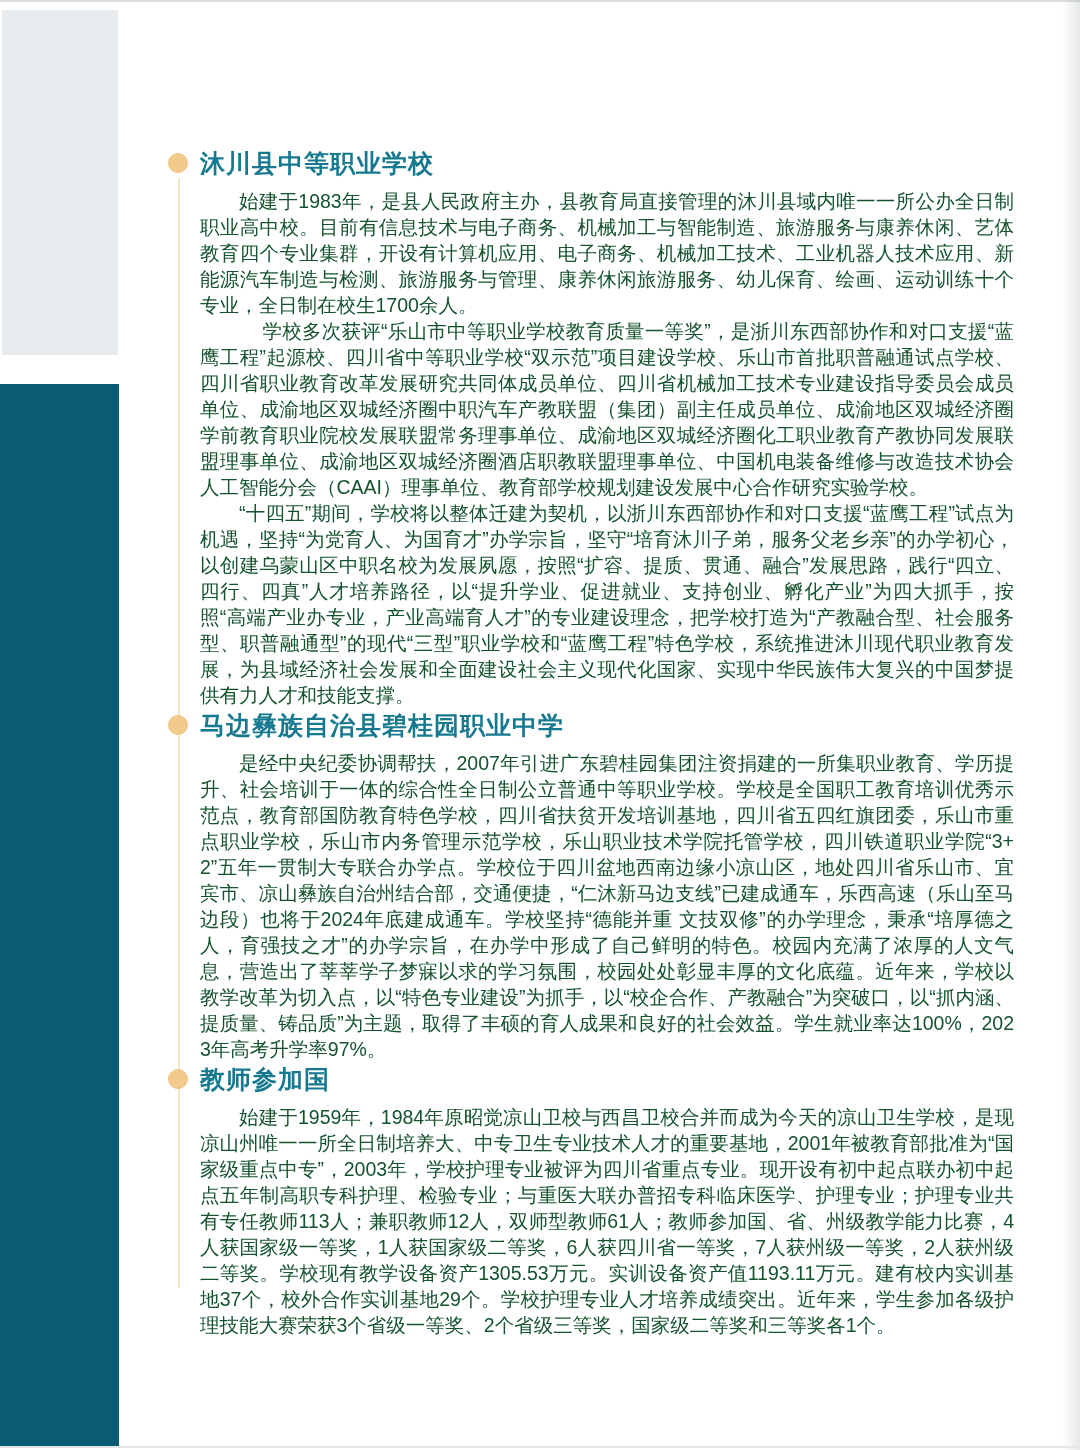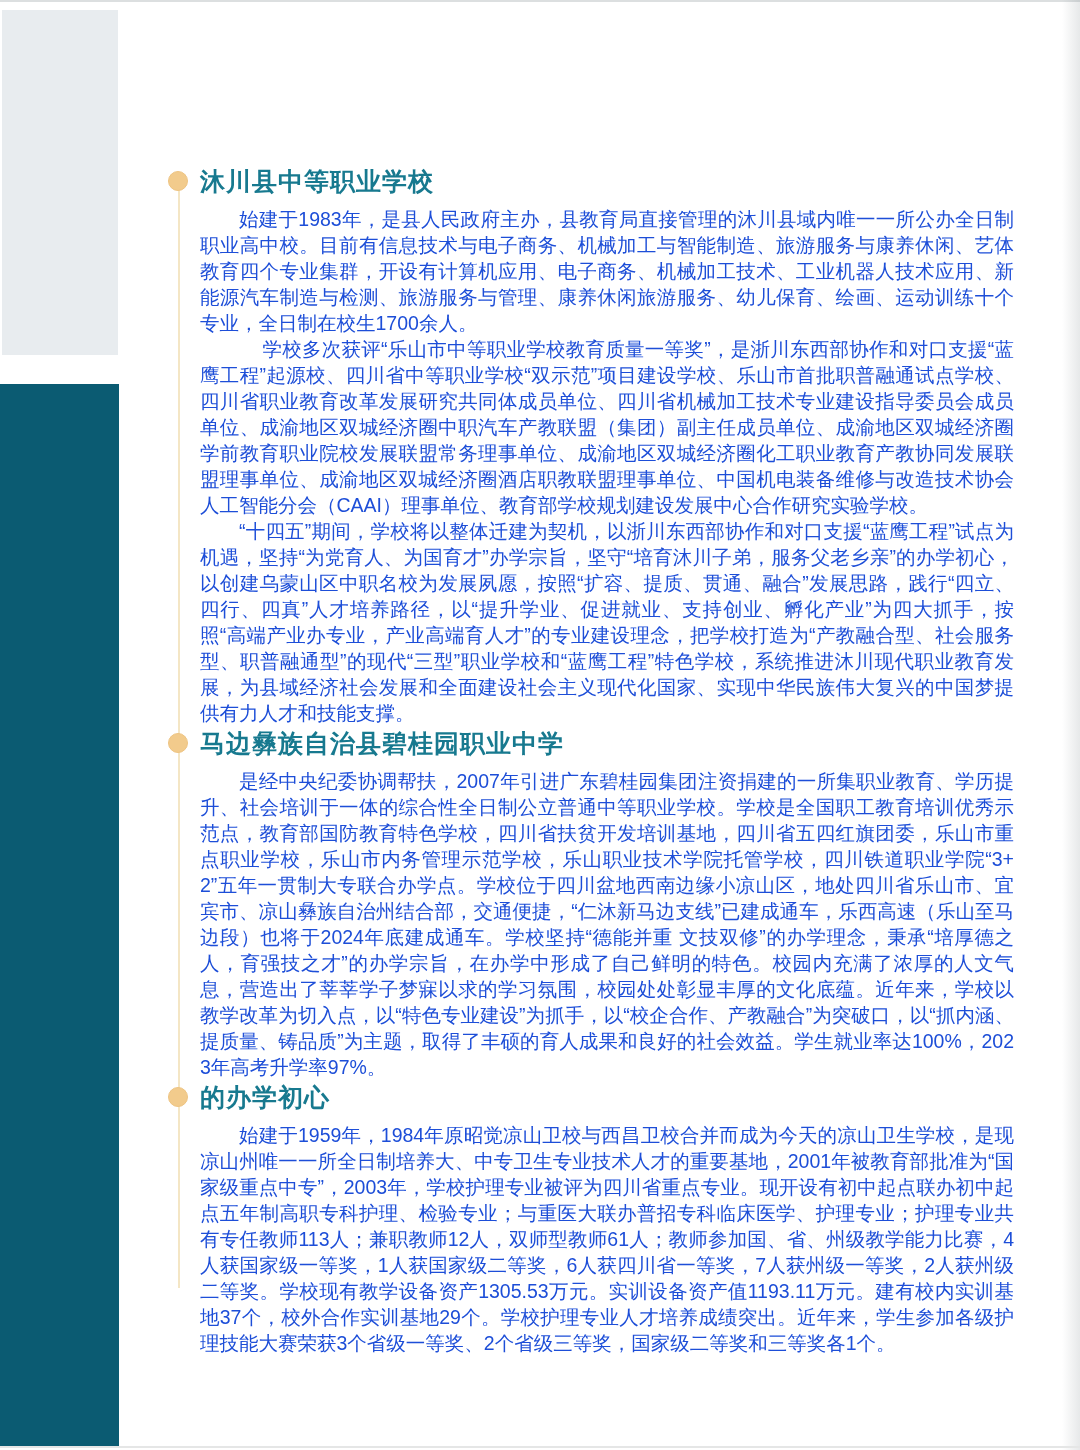--- a/index.html
+++ b/index.html
@@ -30,21 +30,21 @@
   .right-shade {
     position: absolute; top: 0; right: 0; width: 18px; height: 100%;
     background: linear-gradient(to right, rgba(255,255,255,0), rgba(120,130,135,0.18));
     pointer-events: none;
   }
   .bottom-edge {
     position: absolute; top: 1446px; left: 0; right: 0; height: 2px;
     background: #e5e6e6;
   }
   .content {
-    position: absolute; left: 200px; top: 166px; width: 814px;
+    position: absolute; left: 200px; top: 148px; width: 814px;
     z-index: 2;
   }
   .section-title {
     position: relative;
     margin: 0 0 9px 0;
     font-size: 25px;
     line-height: 31px;
     font-weight: bold;
     color: #17798f;
     letter-spacing: 1px;
@@ -54,21 +54,21 @@
     width: 20px; height: 20px;
     border-radius: 50%;
     background: #f2cb8c;
     border: 1px solid #eec482;
     box-sizing: border-box;
   }
   .school-section p {
     margin: 0;
     font-size: 19.5px;
     line-height: 26px;
-    color: #1d4ed8;
+    color: #14532d;
     text-align: justify;
     text-indent: 2em;
     word-break: break-all;
   }
   .school-section p.indent-wide { text-indent: 3.2em; }
   .school-section + .school-section .section-title { margin-top: 2px; }
 </style>
 </head>
 <body>
 
@@ -95,18 +95,18 @@
     <h2 class="section-title">
       <span class="bullet"></span>
       <span>马边彝族自治县碧桂园职业中学</span>
     </h2>
     <p>是经中央纪委协调帮扶，2007年引进广东碧桂园集团注资捐建的一所集职业教育、学历提升、社会培训于一体的综合性全日制公立普通中等职业学校。学校是全国职工教育培训优秀示范点，教育部国防教育特色学校，四川省扶贫开发培训基地，四川省五四红旗团委，乐山市重点职业学校，乐山市内务管理示范学校，乐山职业技术学院托管学校，四川铁道职业学院“3+2”五年一贯制大专联合办学点。学校位于四川盆地西南边缘小凉山区，地处四川省乐山市、宜宾市、凉山彝族自治州结合部，交通便捷，“仁沐新马边支线”已建成通车，乐西高速（乐山至马边段）也将于2024年底建成通车。学校坚持“德能并重 文技双修”的办学理念，秉承“培厚德之人，育强技之才”的办学宗旨，在办学中形成了自己鲜明的特色。校园内充满了浓厚的人文气息，营造出了莘莘学子梦寐以求的学习氛围，校园处处彰显丰厚的文化底蕴。近年来，学校以教学改革为切入点，以“特色专业建设”为抓手，以“校企合作、产教融合”为突破口，以“抓内涵、提质量、铸品质”为主题，取得了丰硕的育人成果和良好的社会效益。学生就业率达100%，2023年高考升学率97%。</p>
   </section>
 
   <section class="school-section">
     <h2 class="section-title">
       <span class="bullet"></span>
-      <span>的办学初心</span>
+      <span>教师参加国</span>
     </h2>
     <p>始建于1959年，1984年原昭觉凉山卫校与西昌卫校合并而成为今天的凉山卫生学校，是现凉山州唯一一所全日制培养大、中专卫生专业技术人才的重要基地，2001年被教育部批准为“国家级重点中专”，2003年，学校护理专业被评为四川省重点专业。现开设有初中起点联办初中起点五年制高职专科护理、检验专业；与重医大联办普招专科临床医学、护理专业；护理专业共有专任教师113人；兼职教师12人，双师型教师61人；教师参加国、省、州级教学能力比赛，4人获国家级一等奖，1人获国家级二等奖，6人获四川省一等奖，7人获州级一等奖，2人获州级二等奖。学校现有教学设备资产1305.53万元。实训设备资产值1193.11万元。建有校内实训基地37个，校外合作实训基地29个。学校护理专业人才培养成绩突出。近年来，学生参加各级护理技能大赛荣获3个省级一等奖、2个省级三等奖，国家级二等奖和三等奖各1个。</p>
   </section>
 
 </main>
 
 </body></html>

